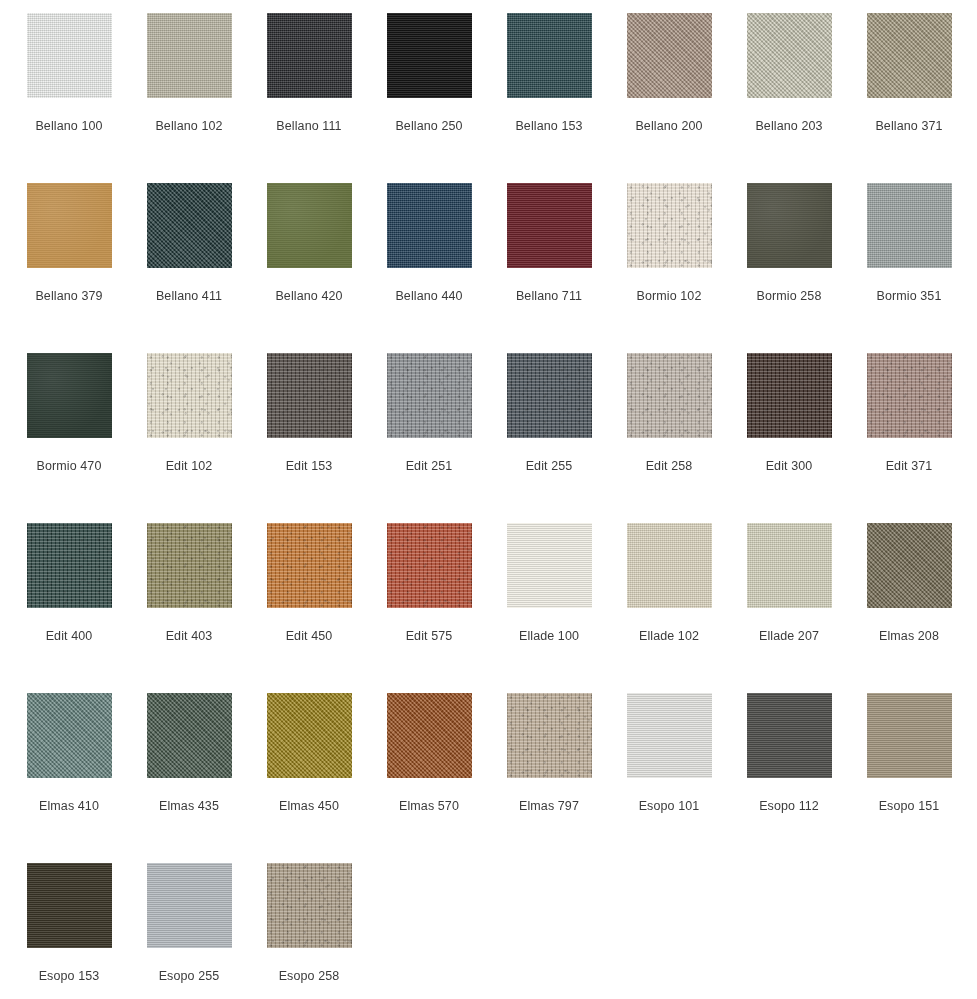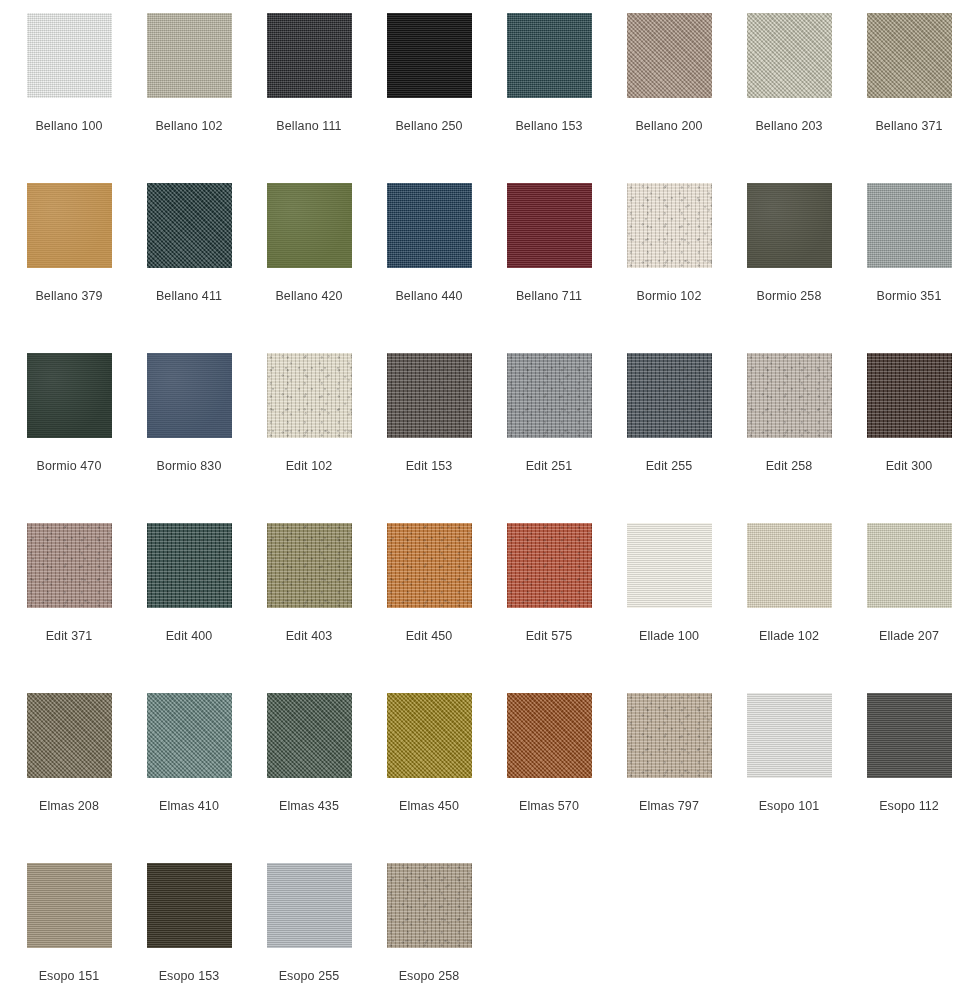--- a/index.html
+++ b/index.html
@@ -186,26 +186,20 @@
       </div>
       <div class="swatch-label">Bormio 351</div>
     </div>
     <div class="swatch-cell">
       <div class="swatch-chip" style="background-color: rgb(44, 58, 50);">
         <span class="tex tex-flat"></span>
       </div>
       <div class="swatch-label">Bormio 470</div>
     </div>
     <div class="swatch-cell">
-      <div class="swatch-chip" style="background-color: rgb(68, 84, 106);">
-        <span class="tex tex-flat"></span>
-      </div>
-      <div class="swatch-label">Bormio 830</div>
-    </div>
-    <div class="swatch-cell">
       <div class="swatch-chip" style="background-color: rgb(226, 219, 200);">
         <span class="tex tex-slub"></span>
       </div>
       <div class="swatch-label">Edit 102</div>
     </div>
     <div class="swatch-cell">
       <div class="swatch-chip" style="background-color: rgb(74, 67, 62);">
         <span class="tex tex-slub"></span>
       </div>
       <div class="swatch-label">Edit 153</div>

